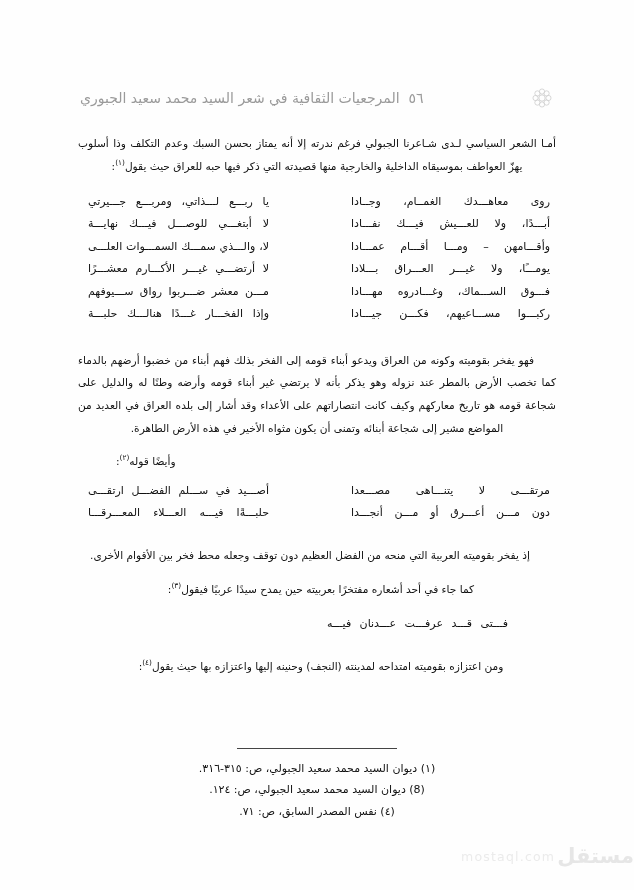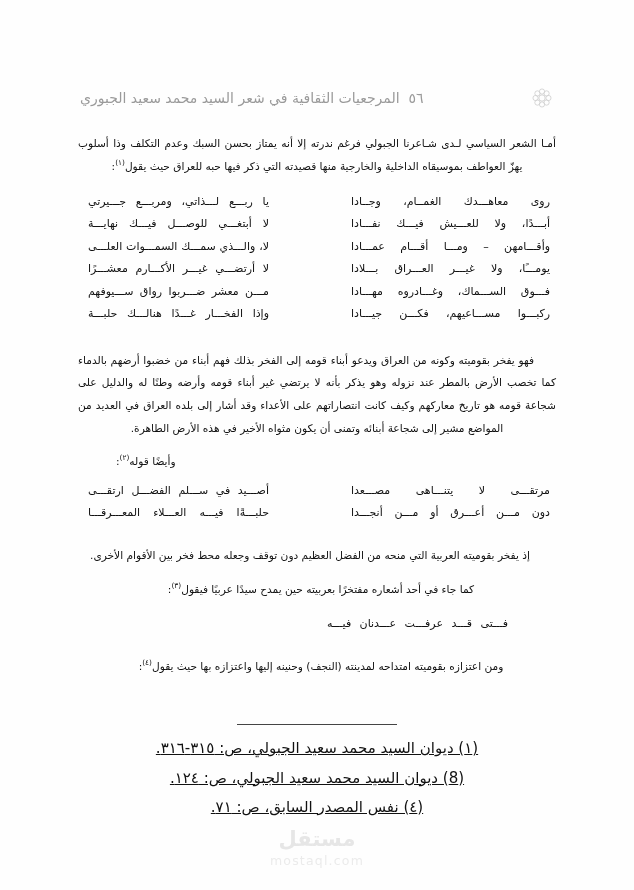--- a/index.html
+++ b/index.html
@@ -155,35 +155,34 @@
     background: #444;
     margin: 0 0 9px auto;
     margin-right: auto;
     margin-left: auto;
   }
   .fn-rule-holder {
     display: flex;
     justify-content: center;
   }
   .footnote {
-    font-size: 15px;
+    font-size: 11px;
     line-height: 1.95;
     text-align: center;
     color: #111;
-    text-decoration: underline;
   }
 
   
   .watermark {
     position: absolute;
     bottom: 22px;
     left: 0;
     right: 0;
     display: flex;
-    flex-direction: column;
+    flex-direction: row;
     align-items: center;
     gap: 2px;
     opacity: 1;
     pointer-events: none;
   }
   .wm-arabic {
     font-size: 21px;
     color: #e6e6e6;
     letter-spacing: 1px;
     font-weight: 700;

